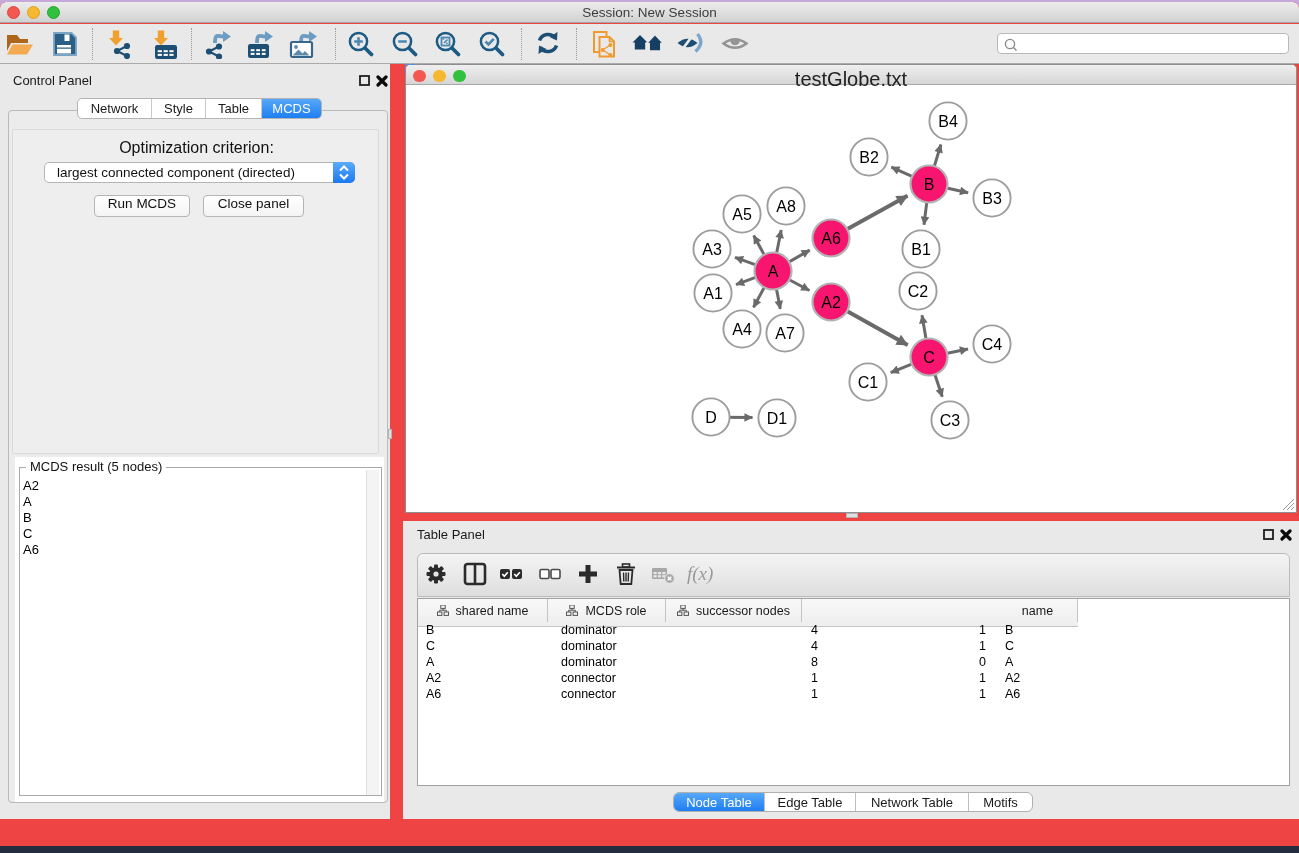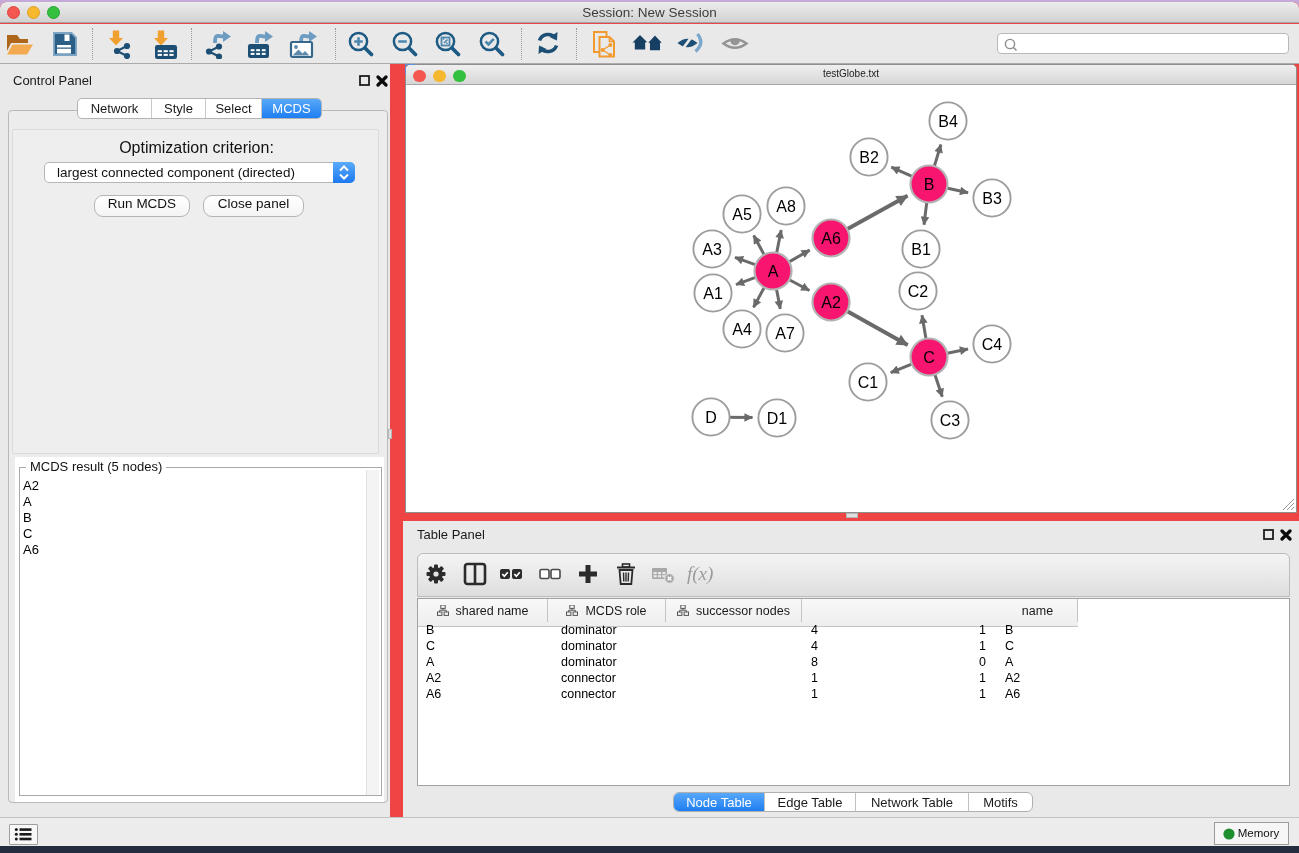--- a/index.html
+++ b/index.html
@@ -40,21 +40,21 @@
 .inner { position:absolute; left:3px; top:18px; width:367px; height:325px;
   background:#eeeeee; border:1px solid #dadada; border-radius:2px; }
 .optlabel { position:absolute; left:0; top:28px; width:375px; text-align:center;
   font-size:16px; color:#111; }
 .dropdown { position:absolute; left:35px; top:51px; width:311px; height:21px;
   background:#fff; border:1px solid #b5b5b5; border-radius:5px; }
 .dropdown .txt { position:absolute; left:12px; top:2px; font-size:13.5px; color:#111; }
 .stepper { position:absolute; right:-1px; top:-1px; width:22px; height:21px;
   background:linear-gradient(#5babf9,#1c78f0); border-radius:0 5px 5px 0; }
 .btn { position:absolute; height:22px; background:linear-gradient(#ffffff,#f4f4f4);
-  border:1px solid #b5b5b5; border-radius:9px; font-size:13.5px; color:#111;
+  border:1px solid #b5b5b5; border-radius:4px; font-size:13.5px; color:#111;
   text-align:center; }
 .resultwrap { position:absolute; left:6px; top:346px; width:369px; height:345px; background:#fff; }
 .groupbox { position:absolute; left:4px; top:10px; width:363px; height:329px;
   border:1px solid #a9a9a9; }
 .grouplabel { position:absolute; left:6px; top:-9px; background:#fff; padding:0 4px;
   font-size:13px; color:#111; }
 .mlist { position:absolute; left:3px; top:10px; font-size:13px; color:#000; line-height:16px; }
 .mscroll { position:absolute; right:2px; top:2px; width:13px; height:325px;
   background:#f4f4f4; border-left:1px solid #e2e2e2; }
 
@@ -255,34 +255,34 @@
         <div class="groupbox">
           <div class="grouplabel">MCDS result (5 nodes)</div>
           <div class="mlist">A2<br>A<br>B<br>C<br>A6</div>
           <div class="mscroll"></div>
         </div>
       </div>
     </div>
     <div class="cptabs">
       <div class="cptab" style="width:74px;">Network</div>
       <div class="cptab" style="width:54px;">Style</div>
-      <div class="cptab" style="width:56px;">Select</div>
+      <div class="cptab" style="width:56px;">Table</div>
       <div class="cptab sel" style="width:59px;">MCDS</div>
     </div>
   </div>
 
   <div class="netwin">
       <svg width="10" height="10" style="position:absolute;left:-1px;top:-1px;">
         <path d="M0,10 L0,0 L10,0" fill="none" stroke="#5b8edb" stroke-width="2"></path>
       </svg>
     <div class="nettitle">
       <div class="ntl" style="left:7px; background:#f45650;"></div>
       <div class="ntl" style="left:27px; background:#f5b82e;"></div>
       <div class="ntl" style="left:47px; background:#33c03e;"></div>
-      <div class="title" style="top:2.5px; font-size:10px; color:#222;">testGlobe.txt</div>
+      <div class="title" style="top:2.5px; font-size:20px; color:#222;">testGlobe.txt</div>
     </div>
     <svg class="resize" width="14" height="14" style="position:absolute; right:1px; bottom:1px;">
       <path d="M2,13 L13,2 M6,13 L13,6 M10,13 L13,10" stroke="#9a9a9a" stroke-width="1" fill="none"></path>
     </svg>
     <svg class="graph" style="position:absolute;left:0;top:20px;" width="892" height="429" viewBox="0 0 892 429">
 <defs>
           <marker id="arr" viewBox="0 0 10 10" refX="9.3" refY="5" markerWidth="3.9" markerHeight="2.9" orient="auto-start-reverse">
             <path d="M0,0 L10,5 L0,10 z" fill="#6a6a6a"></path>
           </marker>
         </defs>
@@ -476,30 +476,15 @@
           <div class="trow" style="left:587px;top:87px;">A6</div>
         </div>
     </div>
     <div class="tptabs">
       <div class="tptab sel" style="width:91px;">Node Table</div>
       <div class="tptab" style="width:91px;text-align:center;">Edge Table</div>
       <div class="tptab" style="width:113px;">Network Table</div>
       <div class="tptab" style="width:63px;">Motifs</div>
     </div>
   </div>
-  <div class="statusbar">
-    <div class="listbtn">
-        <svg width="20" height="15" style="position:absolute;left:4px;top:2px;">
-          <circle cx="2.3" cy="2.6" r="1.5" fill="#1a1a1a"></circle>
-          <rect x="5.5" y="1.3" width="12" height="2.6" fill="#1a1a1a"></rect>
-          <circle cx="2.3" cy="7.300000000000001" r="1.5" fill="#1a1a1a"></circle>
-          <rect x="5.5" y="6.0" width="12" height="2.6" fill="#1a1a1a"></rect>
-          <circle cx="2.3" cy="12.0" r="1.5" fill="#1a1a1a"></circle>
-          <rect x="5.5" y="10.700000000000001" width="12" height="2.6" fill="#1a1a1a"></rect>
-        </svg>
-      </div>
-    <div class="membtn"><svg width="12" height="12" style="position:absolute;left:8px;top:5px;">
-          <circle cx="6" cy="6" r="5.6" fill="#1e8e2e"></circle>
-        </svg><span style="margin-left:14px;">Memory</span></div>
-  </div>
 </div>
 <div style="position:absolute;left:388px;top:429px;width:4px;height:10px;border:1px solid #b5b5b5;background:#e0e0e0;"></div>
 <div style="position:absolute;left:846px;top:513px;width:12px;height:5px;border:1px solid #b5b5b5;background:#e0e0e0;"></div>
 
 </body></html>

